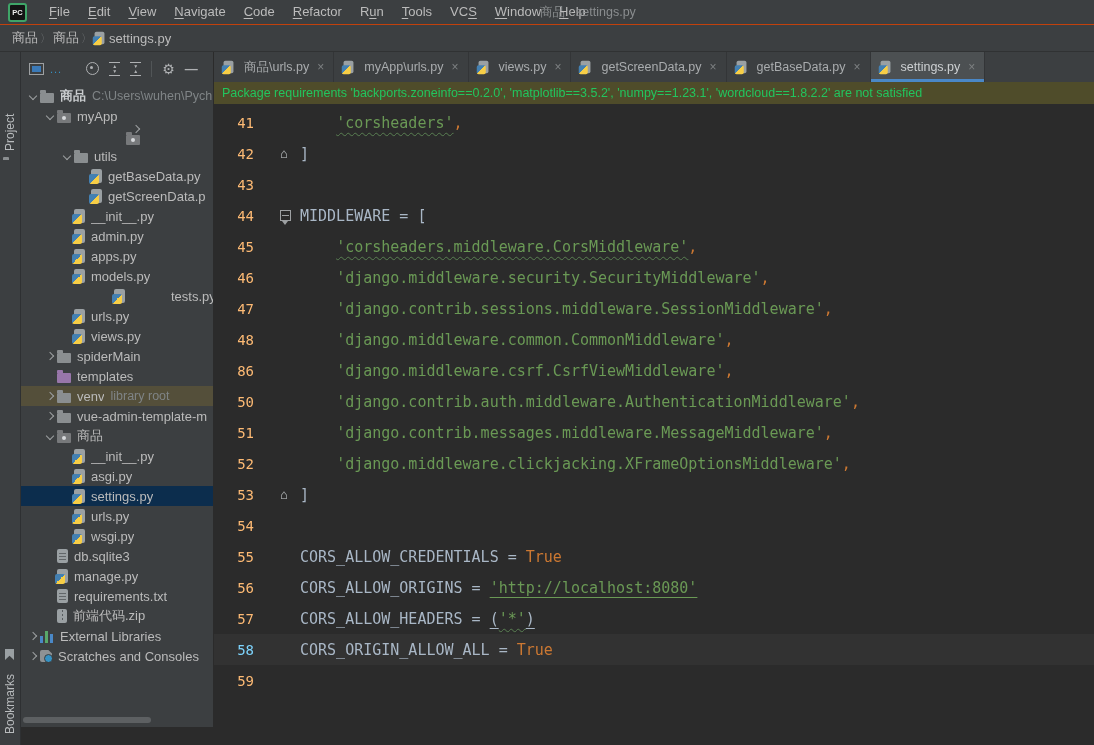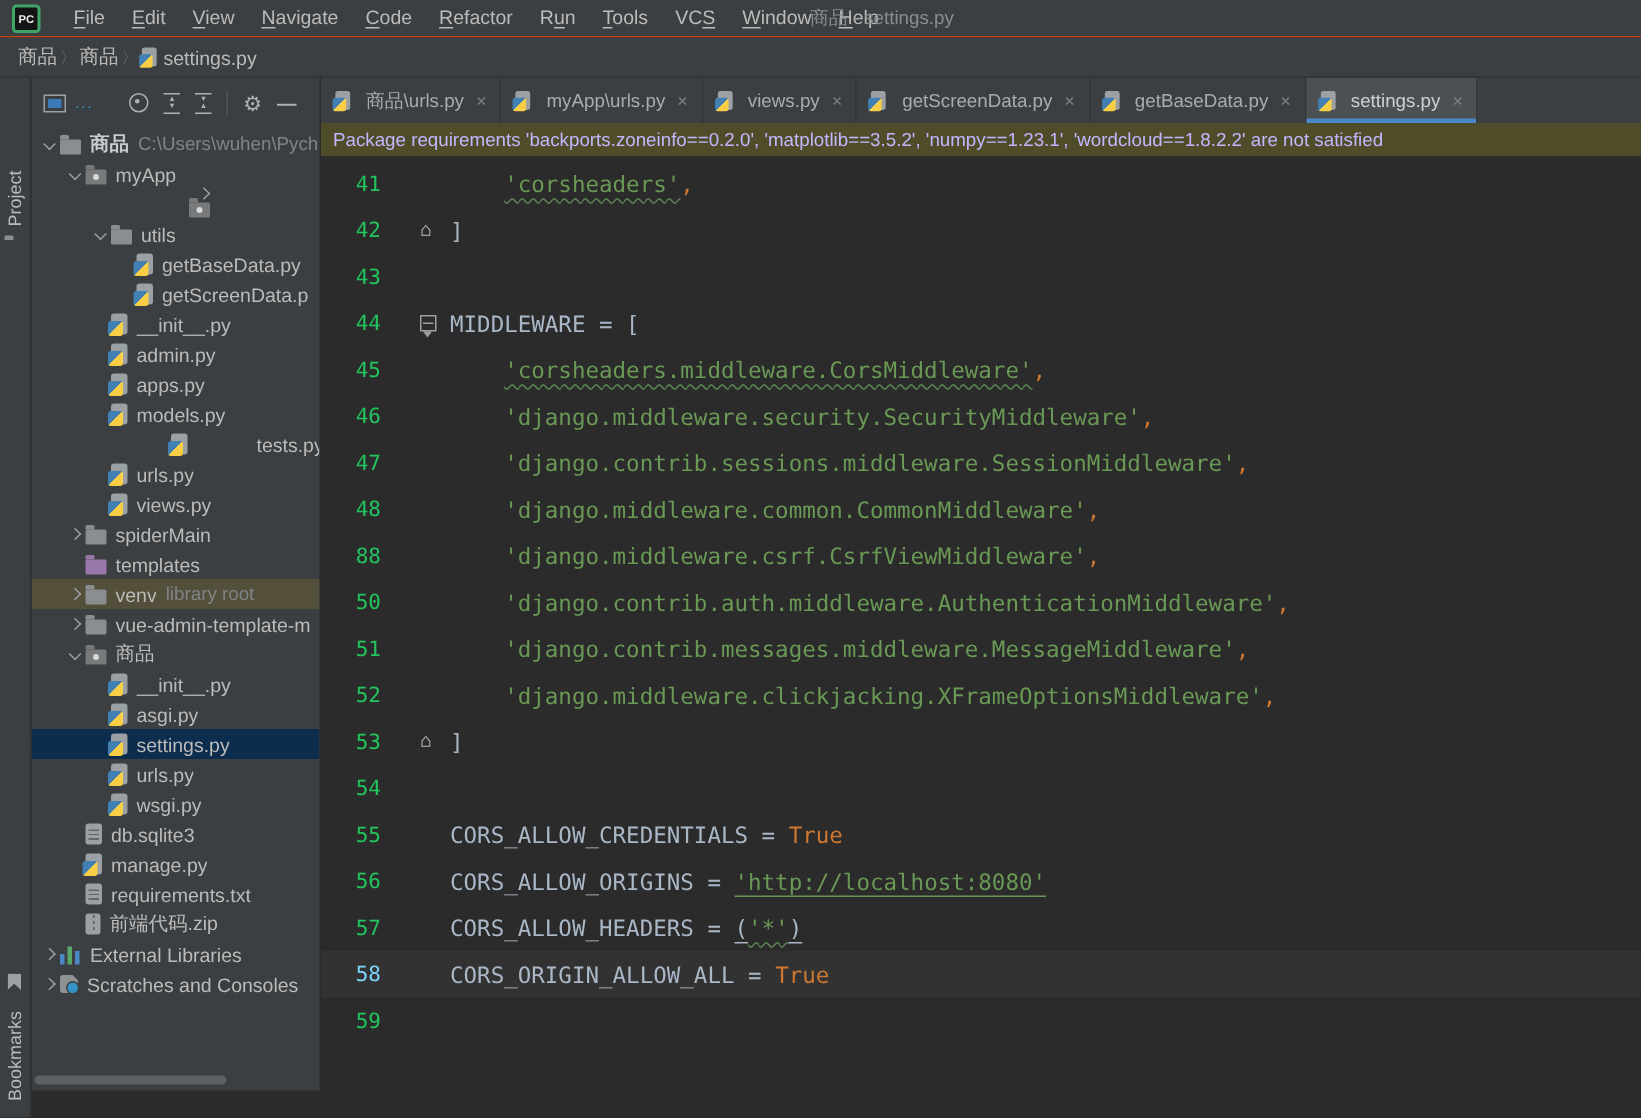--- a/index.html
+++ b/index.html
@@ -1,20 +1,20 @@
 <!DOCTYPE html>
 <html><head>
 <meta charset="utf-8">
 <style>
   html,body{margin:0;padding:0}
   body{width:1094px;height:745px;position:relative;overflow:hidden;background:#2B2B2B;
        font-family:"Liberation Sans",sans-serif;-webkit-font-smoothing:antialiased}
   
   #menubar{position:absolute;top:0;left:0;right:0;height:24px;background:#3C3F41;
-           display:flex;align-items:center;border-bottom:1px solid #c2410c;z-index:5}
+           display:flex;align-items:center;border-bottom:3px solid #c2410c;z-index:5}
   .pc-logo{width:15px;height:15px;margin:0 13px 0 8px;background:#141414;border:2px solid #3FA568;
            border-radius:3px;color:#EDEDED;font-weight:bold;font-size:7.5px;display:flex;
            align-items:center;justify-content:center;flex:none}
   .menu-item{padding:0 9px;color:#BBBBBB;font-size:13px;height:24px;line-height:24px;cursor:default}
   .menu-item u{text-decoration:underline;text-underline-offset:2px}
   #win-title{position:absolute;left:540px;top:0;height:24px;line-height:24px;color:#8A8D8F;font-size:12.5px}
   
   #crumbbar{position:absolute;top:25px;left:0;right:0;height:26px;background:#3C3F41;
             display:flex;align-items:center;padding-left:12px;border-bottom:1px solid #303233;z-index:5}
   .crumb{color:#BBBBBB;font-size:13px}
@@ -78,26 +78,26 @@
   .bm{width:9px;height:11px;background:#9AA0A3;clip-path:polygon(0 0,100% 0,100% 100%,50% 62%,0 100%)}
   #pscroll{position:absolute;bottom:4px;left:2px;width:128px;height:6px;background:#5D6062;border-radius:3px}
   
   #editor{position:absolute;top:52px;left:214px;right:0;bottom:18px;background:#2B2B2B}
   #tabbar{height:30px;background:#3C3F41;display:flex}
   .tab{display:flex;align-items:center;gap:6px;padding:0 9px;font-size:12.5px;color:#A9ACAE;
        border-right:1px solid #333537;position:relative;cursor:default}
   .tab.active{background:#4C5052;color:#CDD0D2}
   .tab.active::after{content:"";position:absolute;left:0;right:0;bottom:0;height:3px;background:var(--accent)}
   .tab-close{color:#7D8082;font-size:12px;margin-left:2px}
-  #banner{height:22px;background:var(--banner);color:#c4b5fd;font-size:12.5px;display:flex;
+  #banner{height:22px;background:var(--banner);color:#22c55e;font-size:12.5px;display:flex;
           align-items:center;padding-left:8px;white-space:nowrap;overflow:hidden}
   #code-lines{position:absolute;top:52px;left:0;right:0;bottom:0;padding-top:3px;overflow:hidden}
   .cline{height:31px;display:flex;align-items:center;font-family:"DejaVu Sans Mono",monospace;font-size:15px}
   .cline.current{background:#323232}
-  .lnum{width:40px;text-align:right;color:#22c55e;font-size:14px;flex:none;font-family:"DejaVu Sans Mono",monospace}
+  .lnum{width:40px;text-align:right;color:#fdba74;font-size:14px;flex:none;font-family:"DejaVu Sans Mono",monospace}
   .cline.current .lnum{color:#7dd3fc}
   .lgut{width:46px;flex:none;display:flex;align-items:center;padding-left:26px;box-sizing:border-box}
   .fold-end{color:#9DA0A2;font-size:13px;line-height:13px}
   .fold-start{width:9px;height:9px;border:1px solid #9DA0A2;position:relative}
   .fold-start::before{content:"";position:absolute;left:1px;right:1px;top:3.5px;height:1px;background:#9DA0A2}
   .fold-start::after{content:"";position:absolute;left:1px;top:10px;border-left:3.5px solid transparent;
                      border-right:3.5px solid transparent;border-top:4px solid #9DA0A2}
   .ctext{white-space:pre}
   .sg-pln{color:#A9B7C6}
   .sg-str{color:var(--green)}
@@ -401,21 +401,21 @@
         <span class="lnum">47</span>
         <span class="lgut"></span>
         <span class="ctext"><span class="sg-pln">    </span><span class="sg-str">'django.contrib.sessions.middleware.SessionMiddleware'</span><span class="sg-pun">,</span></span>
       </div>
       <div class="cline">
         <span class="lnum">48</span>
         <span class="lgut"></span>
         <span class="ctext"><span class="sg-pln">    </span><span class="sg-str">'django.middleware.common.CommonMiddleware'</span><span class="sg-pun">,</span></span>
       </div>
       <div class="cline">
-        <span class="lnum">88</span>
+        <span class="lnum">86</span>
         <span class="lgut"></span>
         <span class="ctext"><span class="sg-pln">    </span><span class="sg-str">'django.middleware.csrf.CsrfViewMiddleware'</span><span class="sg-pun">,</span></span>
       </div>
       <div class="cline">
         <span class="lnum">50</span>
         <span class="lgut"></span>
         <span class="ctext"><span class="sg-pln">    </span><span class="sg-str">'django.contrib.auth.middleware.AuthenticationMiddleware'</span><span class="sg-pun">,</span></span>
       </div>
       <div class="cline">
         <span class="lnum">51</span>

